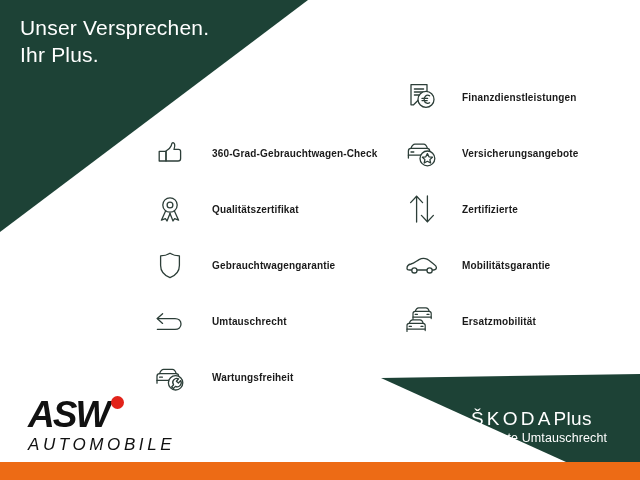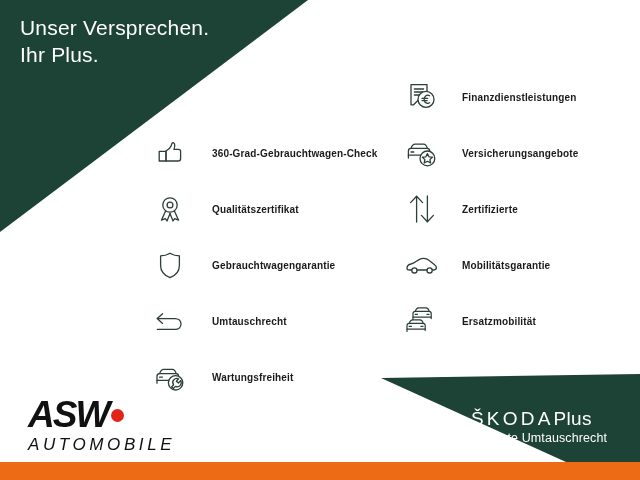--- a/index.html
+++ b/index.html
@@ -84,21 +84,21 @@
     width: 170px;
   }
   .asw-word {
     font-size: 37px;
     font-weight: bold;
     font-style: italic;
     letter-spacing: -2px;
     color: #111111;
     line-height: 38px;
     display: flex;
-    align-items: center;
+    align-items: flex-start;
   }
   .asw-dot {
     display: inline-block;
     width: 13px;
     height: 13px;
     border-radius: 50%;
     background: #e2231a;
     margin-left: 3px;
   }
   .asw-sub {

